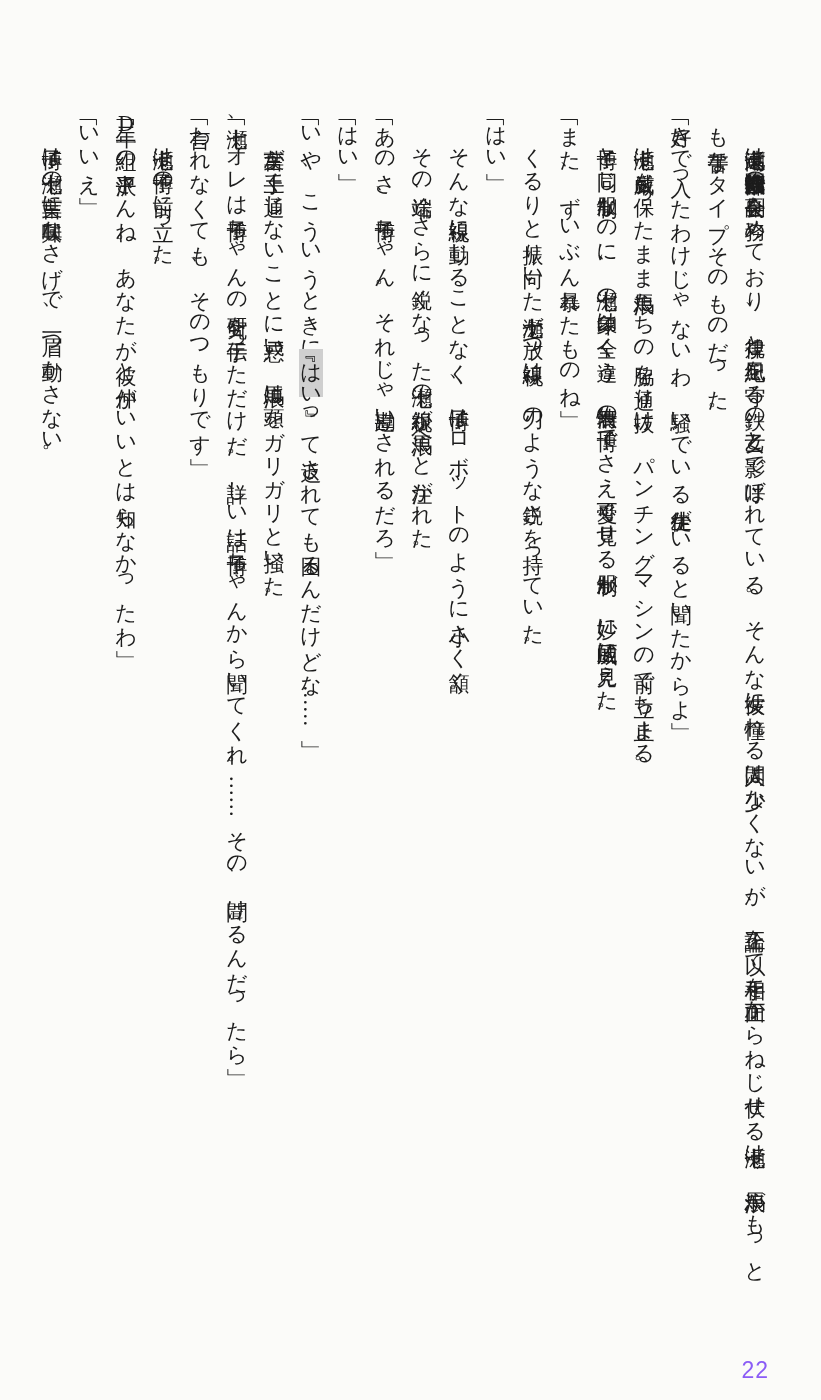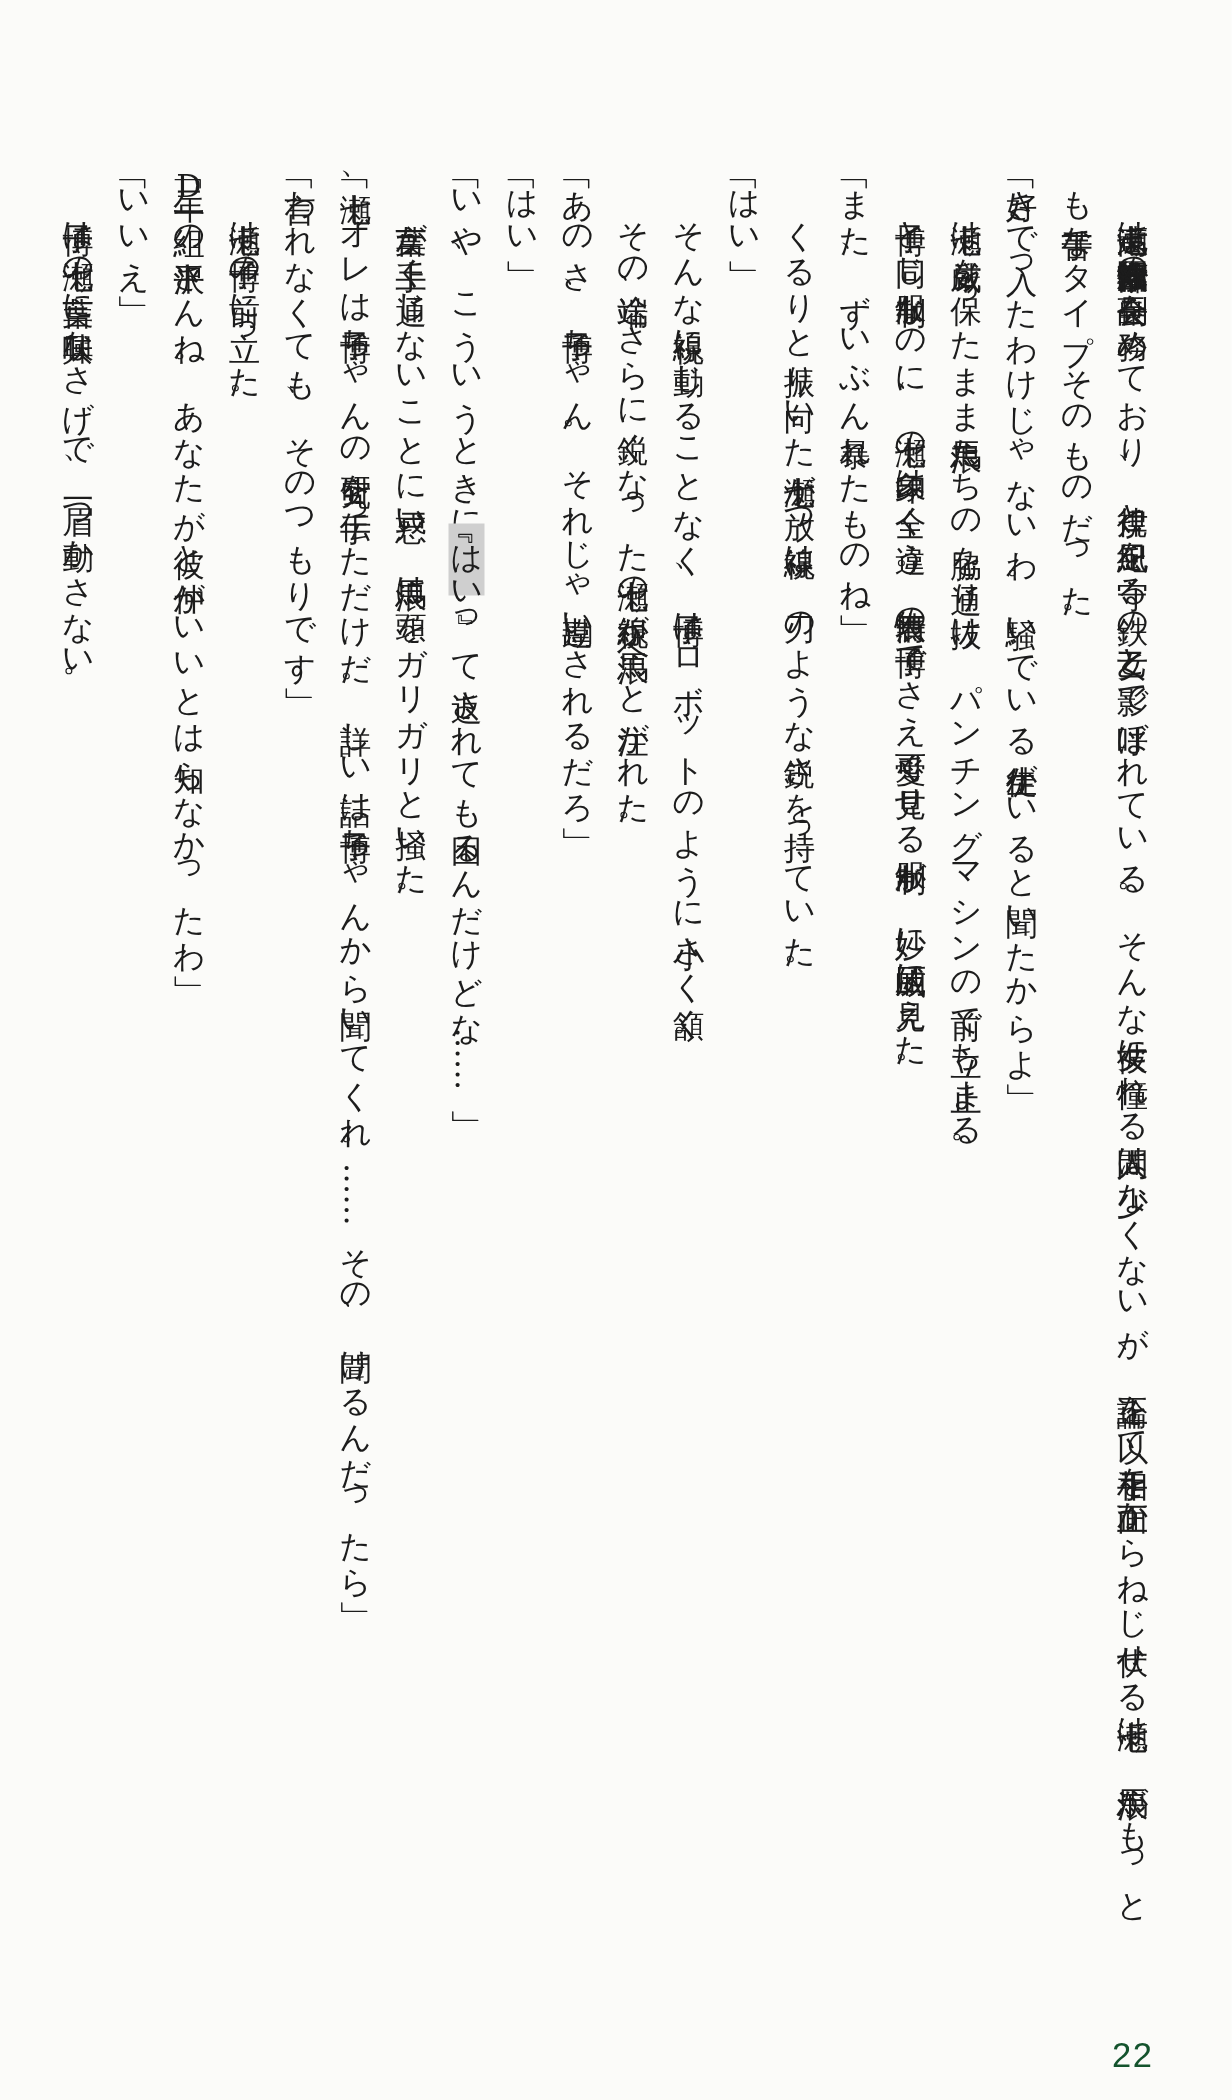--- a/index.html
+++ b/index.html
@@ -26,21 +26,21 @@
   .line { margin: 0; padding: 0; }
   .indent { text-indent: 21px; }
   .upright { text-orientation: upright; }
   .hl { background: #cfcfcf; }
   .page-number {
     position: absolute;
     right: 52px;
     bottom: 16px;
     font-family: "Liberation Sans", sans-serif;
     font-size: 23px;
-    color: #14532d;
+    color: #8b5cf6;
     letter-spacing: 1px;
   }
 </style>
 </head>
 <body>
 
 <div class="page" style="background: rgb(251, 251, 249);">
   <div class="text-area" style="color: rgb(28, 28, 28);">
       <p class="line indent">高遠七瀬は頼津学園自治会執行部の副会長を務めており、規律と風紀を守る鉄の乙女と影で呼ばれている。そんな彼女に憧れる人間は少なくないが、正論を以て相手を正面からねじ伏せる七瀬は、浪馬がもっとも苦手なタイプそのものだった。</p>
       <p class="line">「好きで入ったわけじゃないわ。騒いでいる生徒がいると聞いたからよ」</p>

